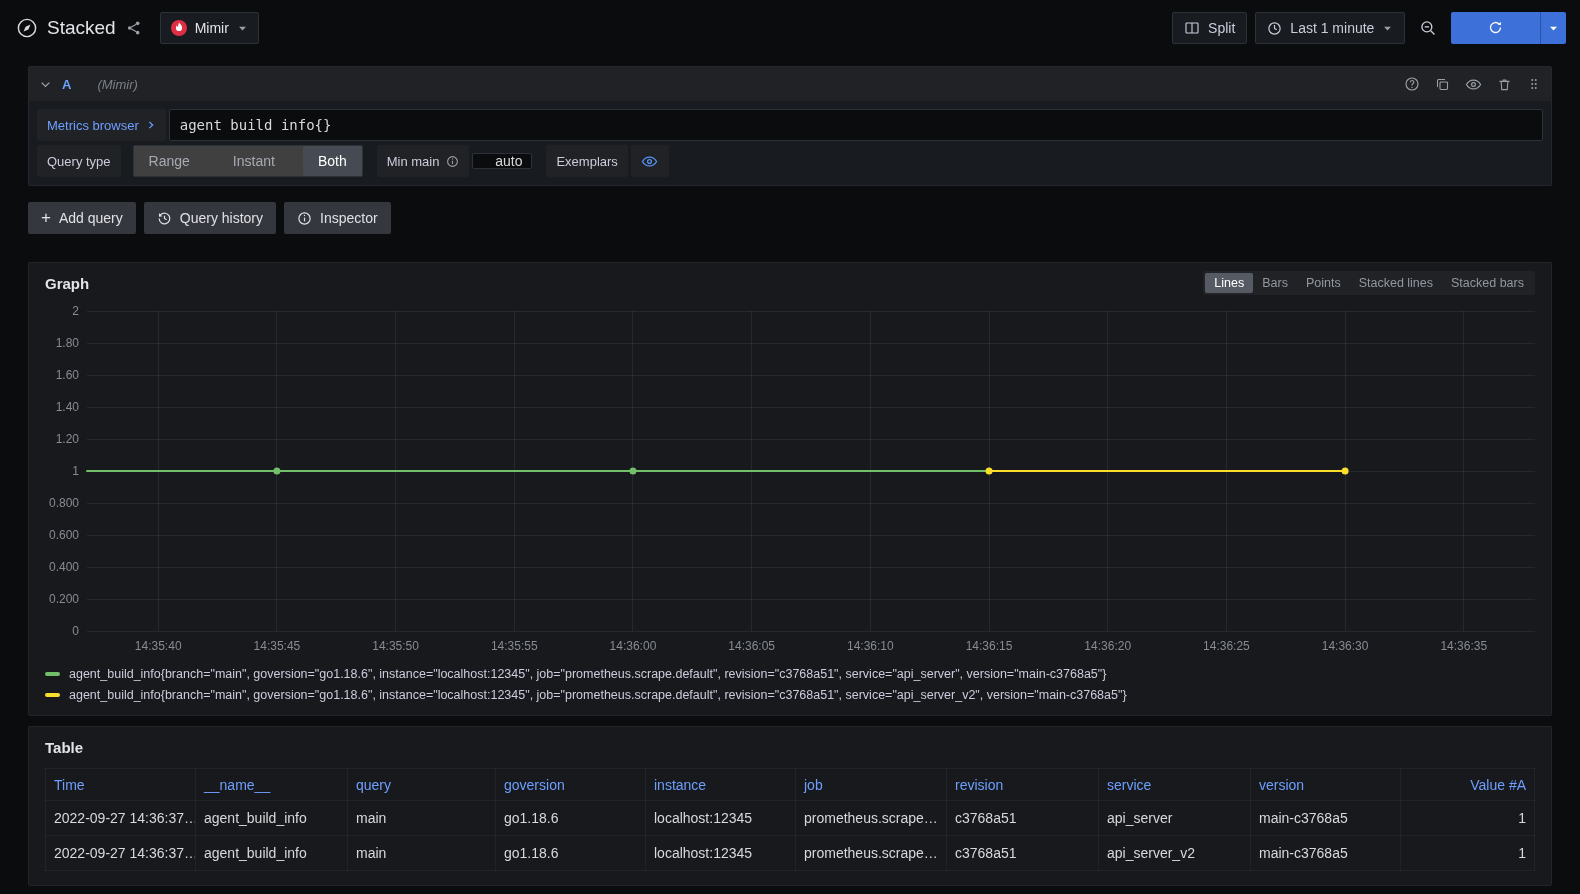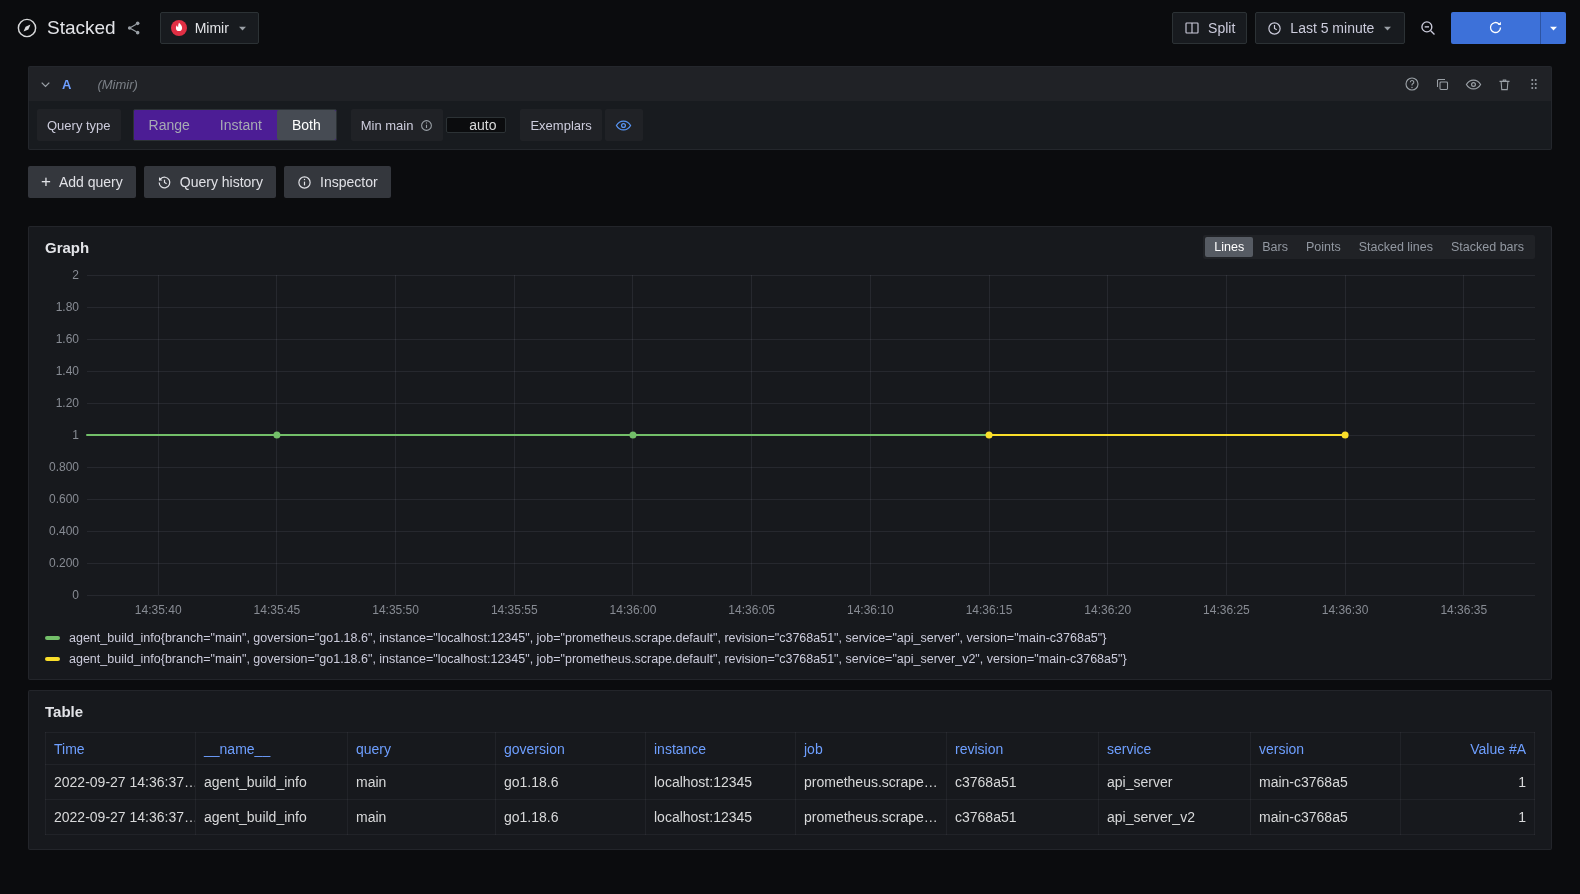--- a/index.html
+++ b/index.html
@@ -35,21 +35,21 @@
   .ref-id { color:#6e9fff; font-weight:600; font-size:13px; margin-right:26px; }
   .ds-hint { color:#7b8087; font-style:italic; font-size:13px; }
   .qp-header-icons { margin-left:auto; display:flex; align-items:center; gap:15px; }
   .qp-header-icons .icon { cursor:pointer; }
   .qp-body { padding:8px; }
   .q-row { display:flex; align-items:center; }
   .q-row + .q-row { margin-top:4px; }
   .chip { display:flex; align-items:center; gap:7px; height:32px; padding:0 10px; background:#202226; border-radius:2px; color:#ccccdc; font-size:13px; font-weight:500; white-space:nowrap; }
   .chip.blue { color:#6e9fff; cursor:pointer; }
   .query-input { flex:1; height:32px; margin-left:3px; background:#0b0c0e; border:1px solid #2c3235; border-radius:2px; color:#d8d9da; font-family:"DejaVu Sans Mono","Liberation Mono",monospace; font-size:14px; padding:0 10px; }
-  .radio-group { display:flex; align-items:stretch; height:32px; margin-left:12px; background:#4c1d95; border:1px solid #2c3235; border-radius:2px; overflow:hidden; }
+  .radio-group { display:flex; align-items:stretch; height:32px; margin-left:12px; background:#404040; border:1px solid #2c3235; border-radius:2px; overflow:hidden;gap:13px; }
   .radio-option { display:flex; align-items:center; padding:0 15px; font-size:14px; color:#a6abb3; cursor:pointer; }
   .radio-option.selected { background:#464b53; color:#fff; font-weight:500; border-radius:2px; }
   .min-step { margin-left:14px; }
   .small-input { width:60px; height:16px; margin-left:3px; background:#0b0c0e; border:1px solid #2c3235; border-radius:2px; color:#d8d9da; font-family:inherit; font-size:14px; padding:0 9px;text-align:right; }
   .exemplars { margin-left:14px; }
   .eye-toggle { margin-left:3px; height:32px; width:38px; display:flex; align-items:center; justify-content:center; background:#202226; border-radius:2px; cursor:pointer; }
 
   
   .actions { display:flex; gap:8px; margin-top:16px; }
   .sec-btn { display:flex; align-items:center; gap:8px; height:32px; padding:0 13px; background:#34373d; border:none; border-radius:2px; color:#e0e1e6; font-size:14px; font-weight:500; font-family:inherit; cursor:pointer; }
@@ -131,21 +131,21 @@
       </span>
       <span>Split</span>
     </button>
     <button class="tb-btn">
       <span class="icon">
         <svg width="15" height="15" viewBox="0 0 24 24" fill="none" stroke="#ccccdc" stroke-width="1.9">
             <circle cx="12" cy="12" r="9"></circle>
             <path d="M12 6.5V12l3.6 2.1"></path>
           </svg>
       </span>
-      <span>Last 5 minute</span>
+      <span>Last 1 minute</span>
       <span class="icon">
         <svg width="11" height="11" viewBox="0 0 12 12" fill="#9aa0a6">
             <path d="M2.2 4l3.8 4.3L9.8 4z"></path>
           </svg>
       </span>
     </button>
     <button class="tb-iconbtn">
       <span class="icon">
         <svg width="18" height="18" viewBox="0 0 24 24" fill="none" stroke="#ccccdc" stroke-width="1.8">
             <circle cx="10.5" cy="10.5" r="6.6"></circle>
@@ -217,20 +217,31 @@
               <circle cx="15" cy="5" r="1.7"></circle>
               <circle cx="9" cy="12" r="1.7"></circle>
               <circle cx="15" cy="12" r="1.7"></circle>
               <circle cx="9" cy="19" r="1.7"></circle>
               <circle cx="15" cy="19" r="1.7"></circle>
             </svg>
         </span>
       </span>
     </div>
     <div class="qp-body">
+      <div class="q-row">
+        <span class="chip blue">
+          <span>Metrics browser</span>
+          <span class="icon">
+            <svg width="10" height="10" viewBox="0 0 24 24" fill="none" stroke="#6e9fff" stroke-width="3">
+                <path d="M8 4.5l8 7.5-8 7.5"></path>
+              </svg>
+          </span>
+        </span>
+        <input class="query-input" spellcheck="false" value="agent_build_info{}" style="">
+      </div>
       <div class="q-row">
         <span class="chip">Query type</span>
         <span class="radio-group">
           <span class="radio-option">Range</span>
           <span class="radio-option">Instant</span>
           <span class="radio-option selected">Both</span>
         </span>
         <span class="chip min-step">
           <span>Min main</span>
           <span class="icon">

